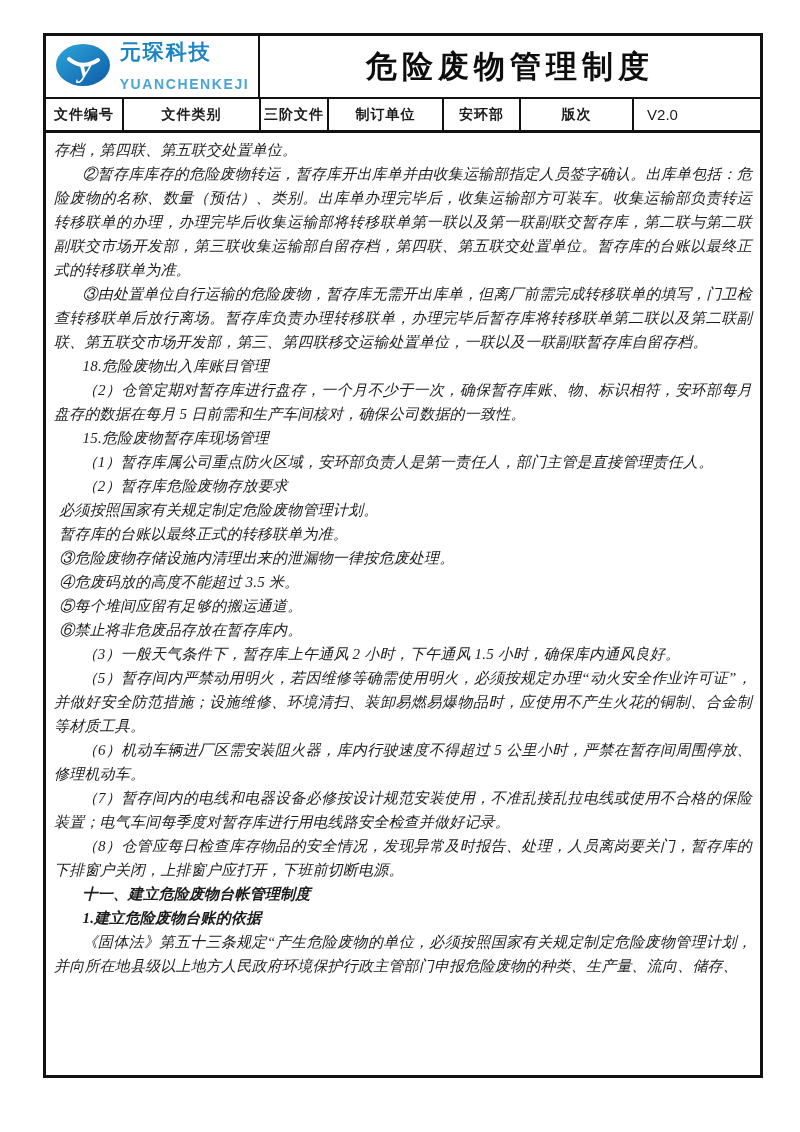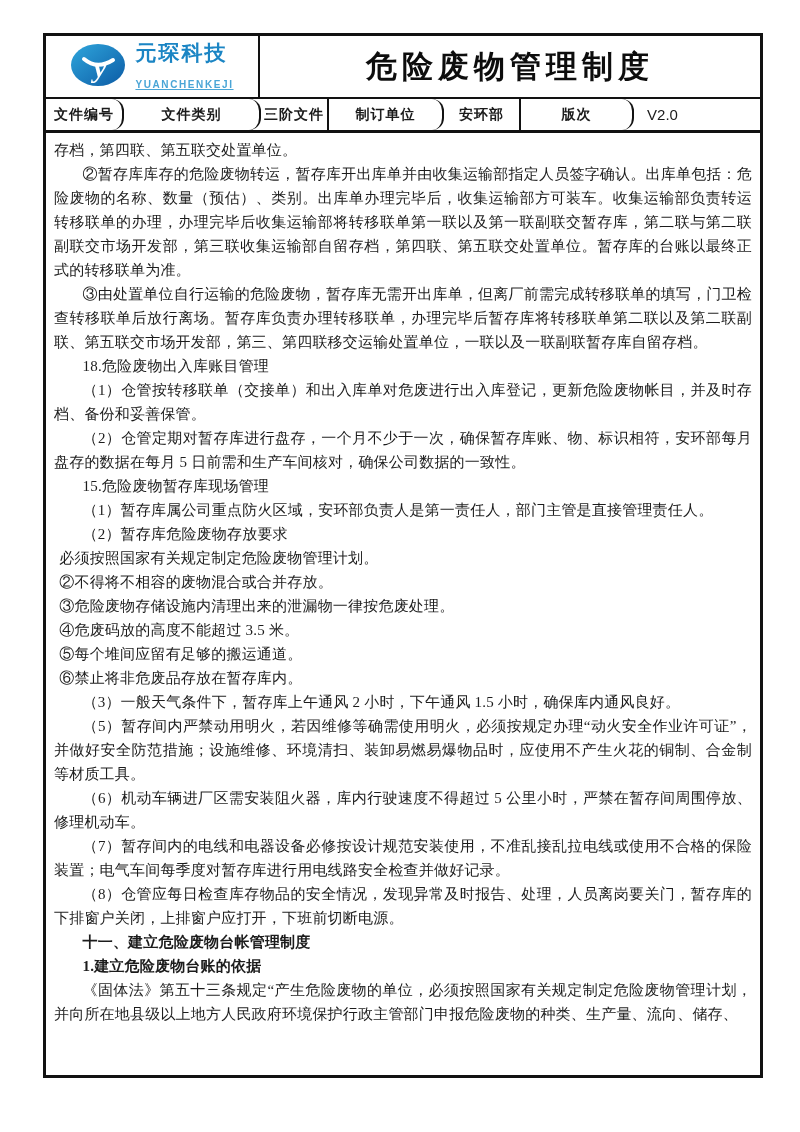--- a/index.html
+++ b/index.html
@@ -42,30 +42,29 @@
     align-items: center;
     justify-content: center;
     gap: 9px;
   }
   .brand-cn {
     color: #1b85c4;
     font-size: 21px;
     font-weight: bold;
     letter-spacing: 2px;
     line-height: 22px;
-    font-family: Liberation Mono, monospace;
+    font-family: Liberation Sans, sans-serif;
   }
   .brand-en {
     color: #4aa5d6;
-    font-size: 10px;
+    font-size: 14px;
     letter-spacing: 1.6px;
     font-weight: bold;
     font-family: "Liberation Sans", "DejaVu Sans", sans-serif;
     margin-top: 13px;
-    text-decoration: underline;
   }
   .title-cell {
     flex: 1;
     display: flex;
     align-items: center;
     justify-content: center;
     font-size: 31px;
     font-weight: bold;
     letter-spacing: 5px;
     color: #0d0d0d;
@@ -81,39 +80,40 @@
     border-right: 2px solid #121212;
     box-sizing: border-box;
     display: flex;
     align-items: center;
     justify-content: center;
     font-size: 14px;
     white-space: nowrap;
     overflow: hidden;
   }
   .meta-cell:last-child { border-right: none; }
-  .meta-label { font-weight: bold; letter-spacing: 1px; border-radius: 12px; }
+  .meta-label { font-weight: bold; letter-spacing: 1px; }
   .meta-value { font-weight: bold; letter-spacing: 1px; }
   .meta-value.sans {
     font-family: "Liberation Sans", "DejaVu Sans", sans-serif;
     font-weight: normal;
     font-size: 15px;
     letter-spacing: 0;
   }
   
   .body-area {
     padding: 5px 8px 0 8px;
     font-size: 15px;
     line-height: 24px;
     color: #1c1c1c;
   }
   .para {
     text-align: justify;
     margin: 0;
     letter-spacing: 0.2px;
+    font-style: italic;
   }
   .para.indent-0 { text-indent: 0; }
   .para.indent-1 { text-indent: 0.35em; }
   .para.indent-2 { text-indent: 1.9em; }
   .para.bold { font-weight: bold; }
 </style>
 </head>
 <body>
 
 <div class="page">
@@ -150,27 +150,26 @@
         <div class="meta-cell meta-value">安环部</div>
         <div class="meta-cell meta-label">版次</div>
         <div class="meta-cell meta-value sans">V2.0</div>
       </div>
 
     <div class="body-area" id="body-area">
         <div class="para indent-0">存档，第四联、第五联交处置单位。</div>
         <div class="para indent-2">②暂存库库存的危险废物转运，暂存库开出库单并由收集运输部指定人员签字确认。出库单包括：危险废物的名称、数量（预估）、类别。出库单办理完毕后，收集运输部方可装车。收集运输部负责转运转移联单的办理，办理完毕后收集运输部将转移联单第一联以及第一联副联交暂存库，第二联与第二联副联交市场开发部，第三联收集运输部自留存档，第四联、第五联交处置单位。暂存库的台账以最终正式的转移联单为准。</div>
         <div class="para indent-2">③由处置单位自行运输的危险废物，暂存库无需开出库单，但离厂前需完成转移联单的填写，门卫检查转移联单后放行离场。暂存库负责办理转移联单，办理完毕后暂存库将转移联单第二联以及第二联副联、第五联交市场开发部，第三、第四联移交运输处置单位，一联以及一联副联暂存库自留存档。</div>
         <div class="para indent-2">18.危险废物出入库账目管理</div>
-        <div class="para indent-2">（1）仓管按转移联单（交接单）和出入库单对危废进行出入库登记，更新危险废物帐目，并及时存档、备份和妥善保管。</div>
         <div class="para indent-2">（2）仓管定期对暂存库进行盘存，一个月不少于一次，确保暂存库账、物、标识相符，安环部每月盘存的数据在每月 5 日前需和生产车间核对，确保公司数据的一致性。</div>
         <div class="para indent-2">15.危险废物暂存库现场管理</div>
         <div class="para indent-2">（1）暂存库属公司重点防火区域，安环部负责人是第一责任人，部门主管是直接管理责任人。</div>
         <div class="para indent-2">（2）暂存库危险废物存放要求</div>
         <div class="para indent-1">必须按照国家有关规定制定危险废物管理计划。</div>
-        <div class="para indent-1">②不得将不相容的废物混合或合并存放。</div>
+        <div class="para indent-1">暂存库的台账以最终正式的转移联单为准。</div>
         <div class="para indent-1">③危险废物存储设施内清理出来的泄漏物一律按危废处理。</div>
         <div class="para indent-1">④危废码放的高度不能超过 3.5 米。</div>
         <div class="para indent-1">⑤每个堆间应留有足够的搬运通道。</div>
         <div class="para indent-1">⑥禁止将非危废品存放在暂存库内。</div>
         <div class="para indent-2">（3）一般天气条件下，暂存库上午通风 2 小时，下午通风 1.5 小时，确保库内通风良好。</div>
         <div class="para indent-2">（5）暂存间内严禁动用明火，若因维修等确需使用明火，必须按规定办理“动火安全作业许可证”，并做好安全防范措施；设施维修、环境清扫、装卸易燃易爆物品时，应使用不产生火花的铜制、合金制等材质工具。</div>
         <div class="para indent-2">（6）机动车辆进厂区需安装阻火器，库内行驶速度不得超过 5 公里小时，严禁在暂存间周围停放、修理机动车。</div>
         <div class="para indent-2">（7）暂存间内的电线和电器设备必修按设计规范安装使用，不准乱接乱拉电线或使用不合格的保险装置；电气车间每季度对暂存库进行用电线路安全检查并做好记录。</div>
         <div class="para indent-2">（8）仓管应每日检查库存物品的安全情况，发现异常及时报告、处理，人员离岗要关门，暂存库的下排窗户关闭，上排窗户应打开，下班前切断电源。</div>
         <div class="para indent-2 bold">十一、建立危险废物台帐管理制度</div>

